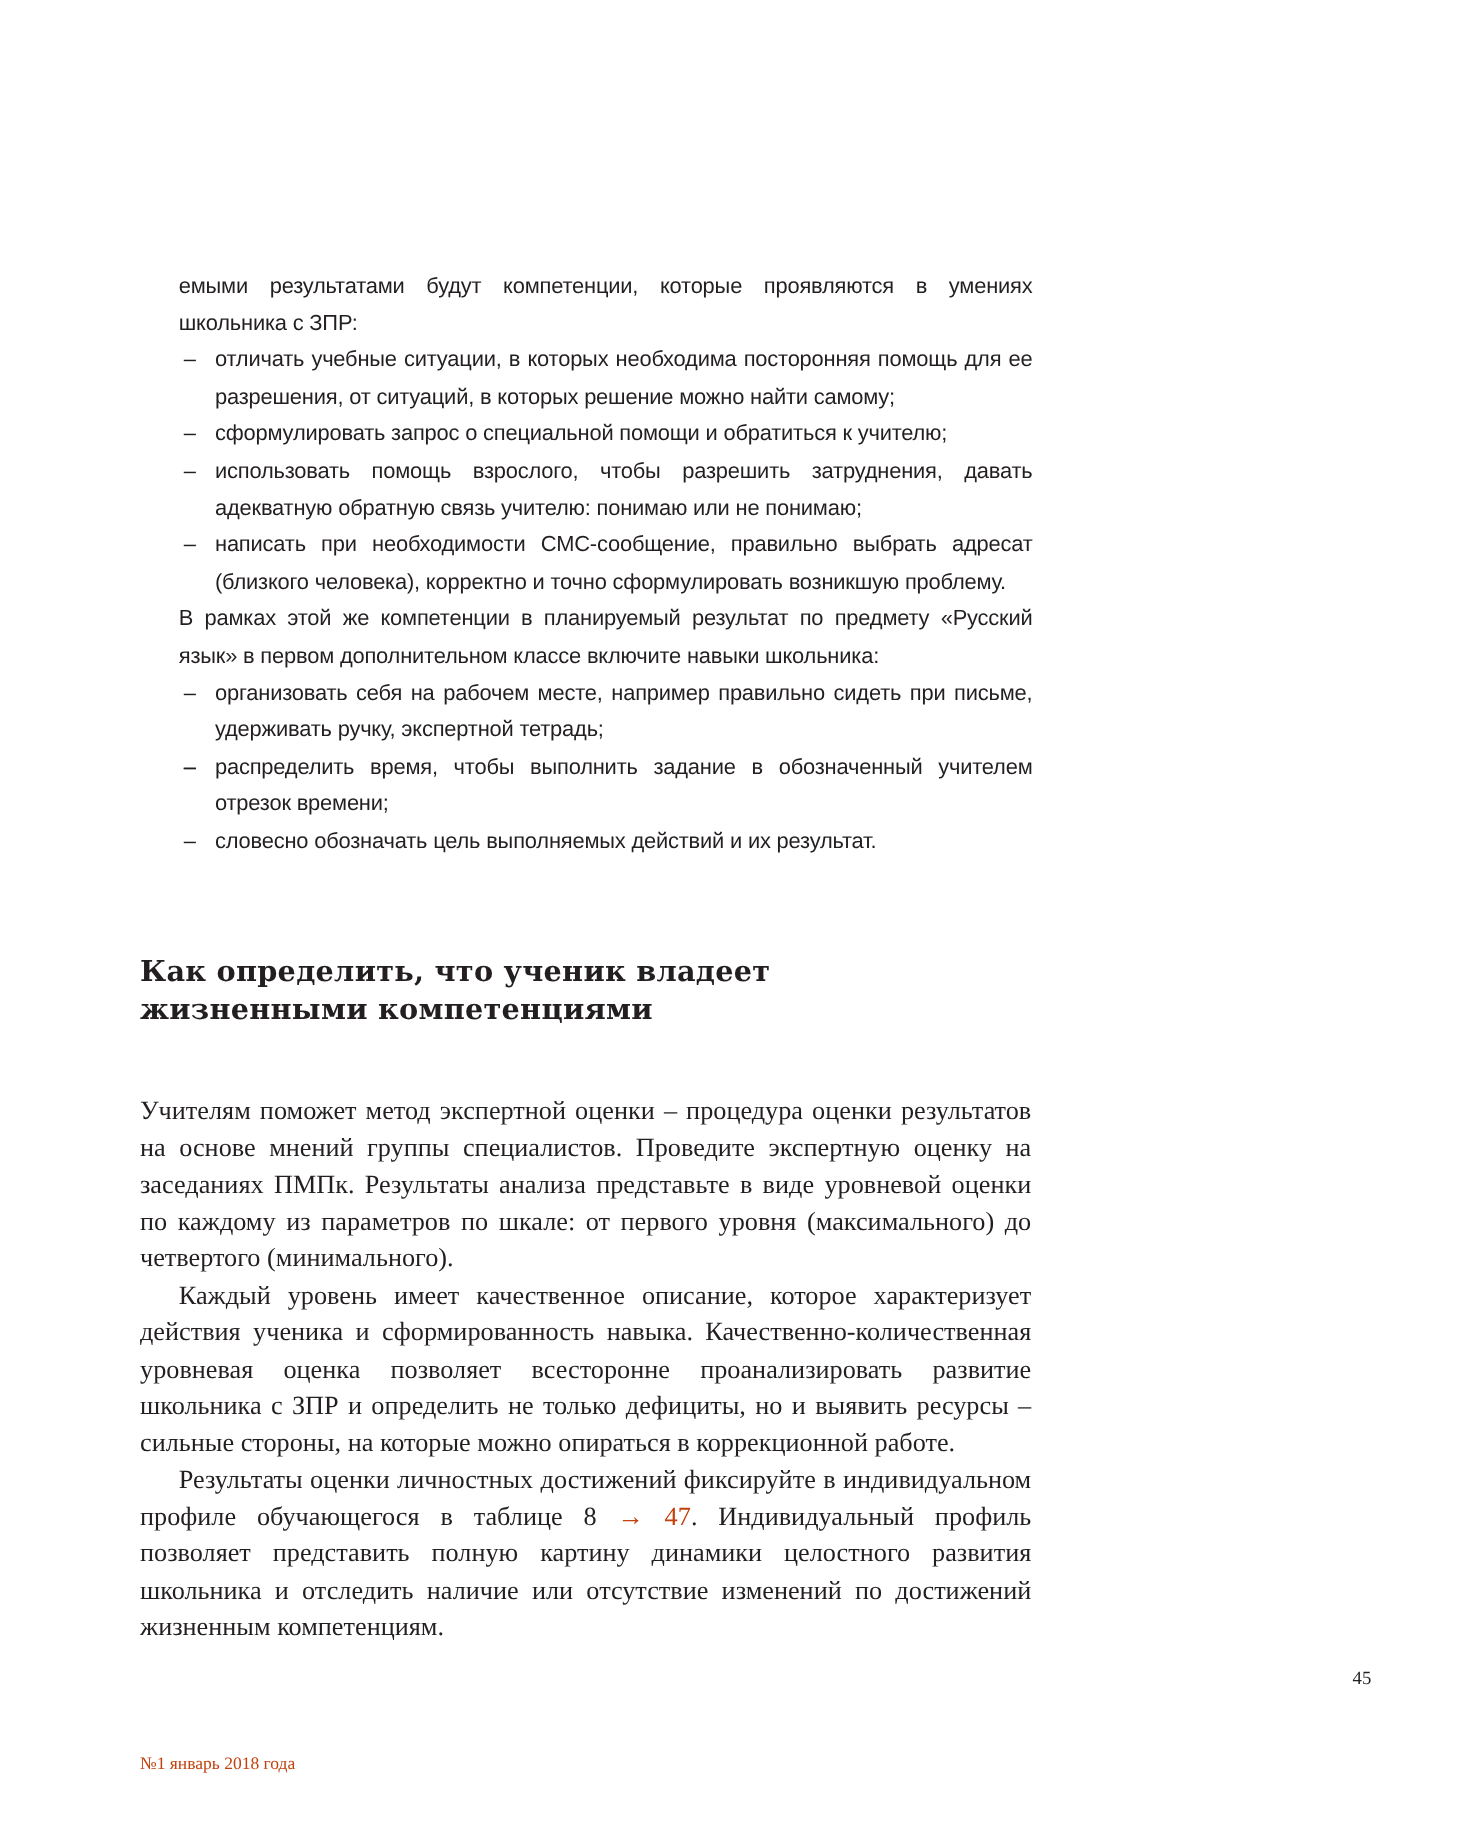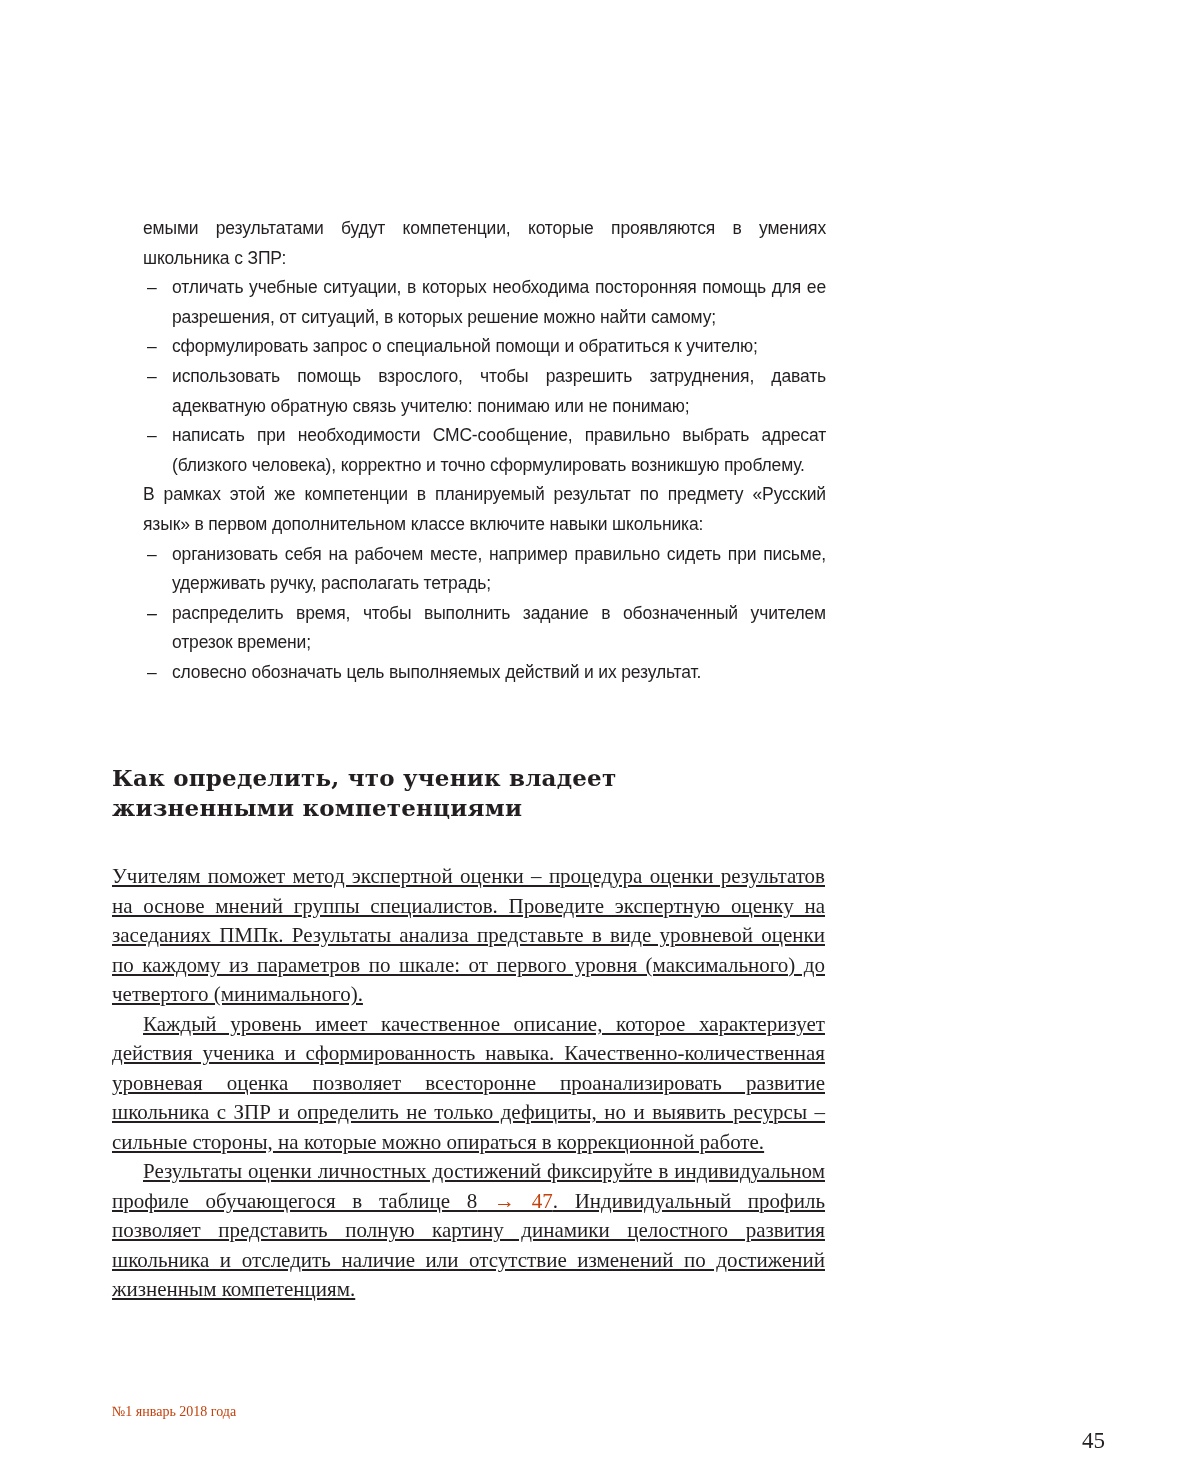--- a/index.html
+++ b/index.html
@@ -63,63 +63,62 @@
       position: absolute;
       left: 112px;
       top: 862px;
       width: 713px;
       font-family: "Liberation Serif", "DejaVu Serif", serif;
       font-size: 21px;
       line-height: 29.5px;
       color: #231f20;
     }
     .serif-block p {
-      margin: 0 0 0 0;
+      margin: 12px 0 0 0;
       text-align: justify;
       text-align-last: left;
-      text-decoration: underline;
     }
     .serif-block p.indent {
       text-indent: 31px;
       margin-top: 0;
     }
     .xref {
       color: #c2410c;
     }
     .footer-left {
       position: absolute;
       left: 112px;
       top: 1404px;
       font-family: "Liberation Serif", "DejaVu Serif", serif;
       font-size: 14px;
       color: #c2410c;
     }
     .page-number {
       position: absolute;
       left: 1082px;
-      top: 1428px;
+      top: 1335px;
       font-family: "Liberation Serif", "DejaVu Serif", serif;
-      font-size: 23px;
+      font-size: 15px;
       color: #231f20;
     }
   </style>
 </head>
 <body>
 
 <div class="sans-block">
   <p>емыми результатами будут компетенции, которые проявляются в умениях школьника с ЗПР:</p>
   <ul>
     <li><span class="dash">–</span><span>отличать учебные ситуации, в которых необходима посторонняя помощь для ее разрешения, от ситуаций, в которых решение можно найти самому;</span></li>
     <li><span class="dash">–</span><span>сформулировать запрос о специальной помощи и обратиться к учителю;</span></li>
     <li><span class="dash">–</span><span>использовать помощь взрослого, чтобы разрешить затруднения, давать адекватную обратную связь учителю: понимаю или не понимаю;</span></li>
     <li><span class="dash">–</span><span>написать при необходимости СМС-сообщение, правильно выбрать адресат (близкого человека), корректно и точно сформулировать возникшую проблему.</span></li>
   </ul>
   <p>В рамках этой же компетенции в планируемый результат по предмету «Русский язык» в первом дополнительном классе включите навыки школьника:</p>
   <ul>
-    <li><span class="dash">–</span><span>организовать себя на рабочем месте, например правильно сидеть при письме, удерживать ручку, располагать тетрадь;</span></li>
+    <li><span class="dash">–</span><span>организовать себя на рабочем месте, например правильно сидеть при письме, удерживать ручку, экспертной тетрадь;</span></li>
     <li><span class="dash">–</span></li>
     <li><span class="dash">–</span><span>распределить время, чтобы выполнить задание в обозначенный учителем отрезок времени;</span></li>
     <li><span class="dash">–</span><span>словесно обозначать цель выполняемых действий и их результат.</span></li>
   </ul>
 </div>
 
 <h2 class="heading">
   <span>Как определить, что ученик владеет</span><br>
   <span>жизненными компетенциями</span>
 </h2>

